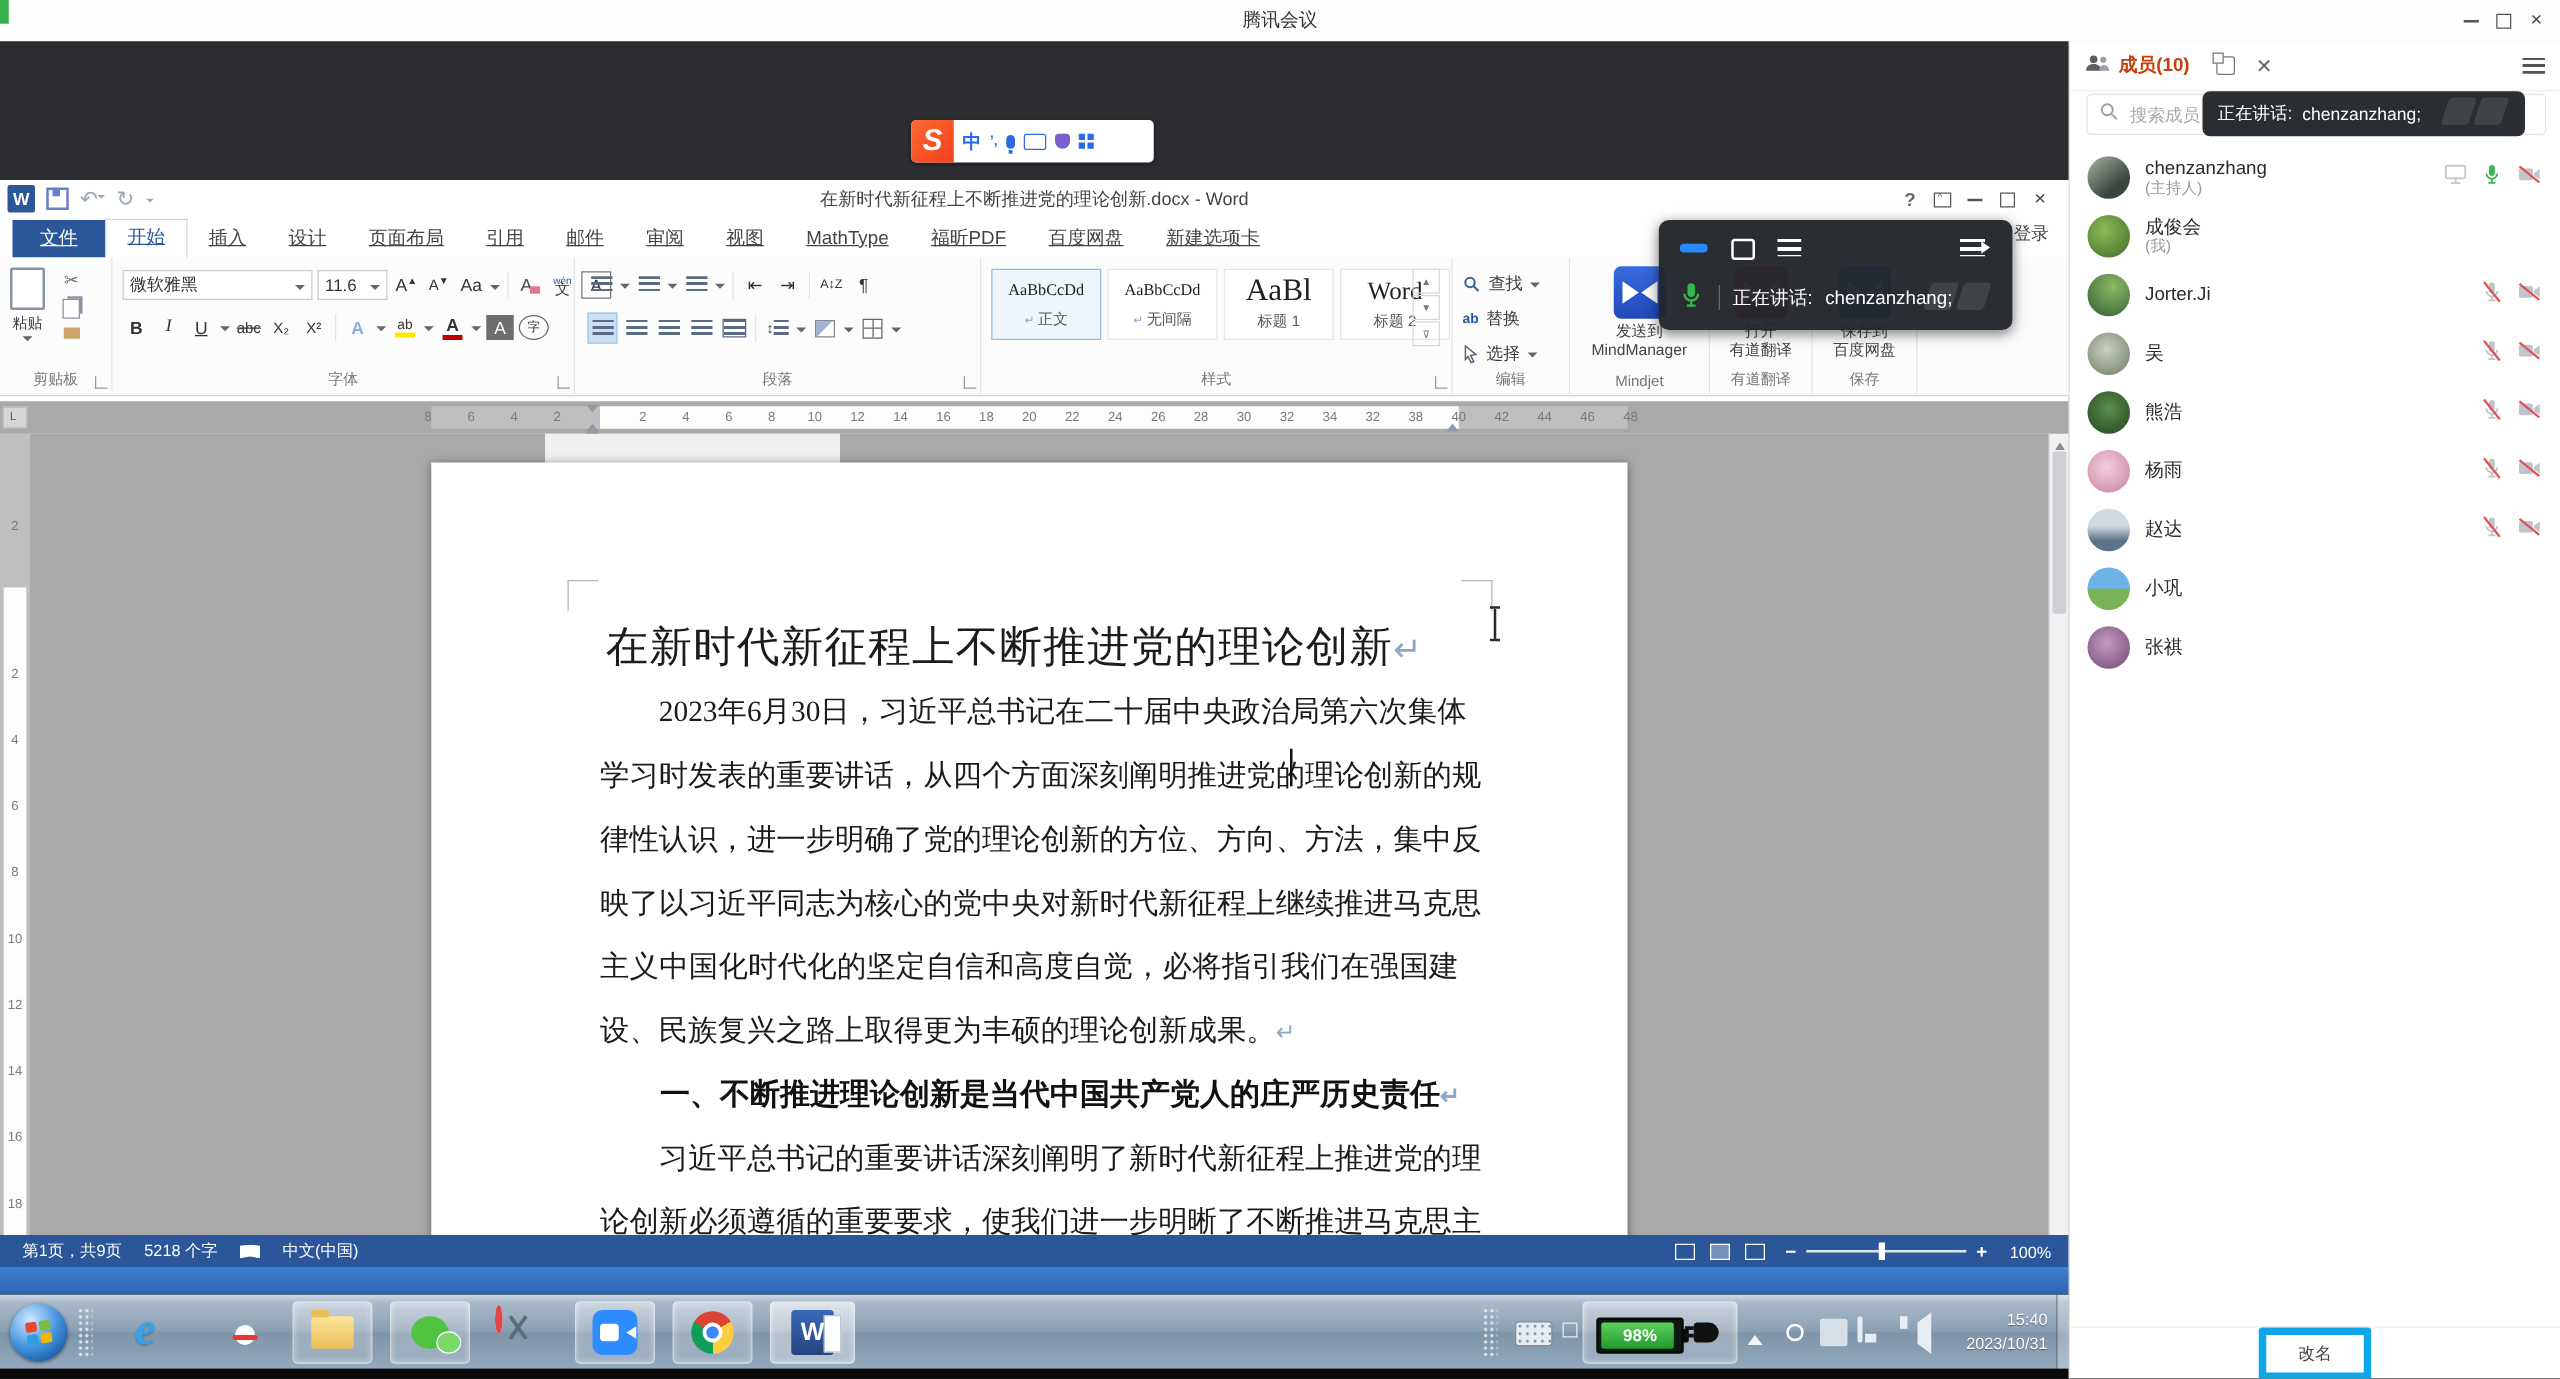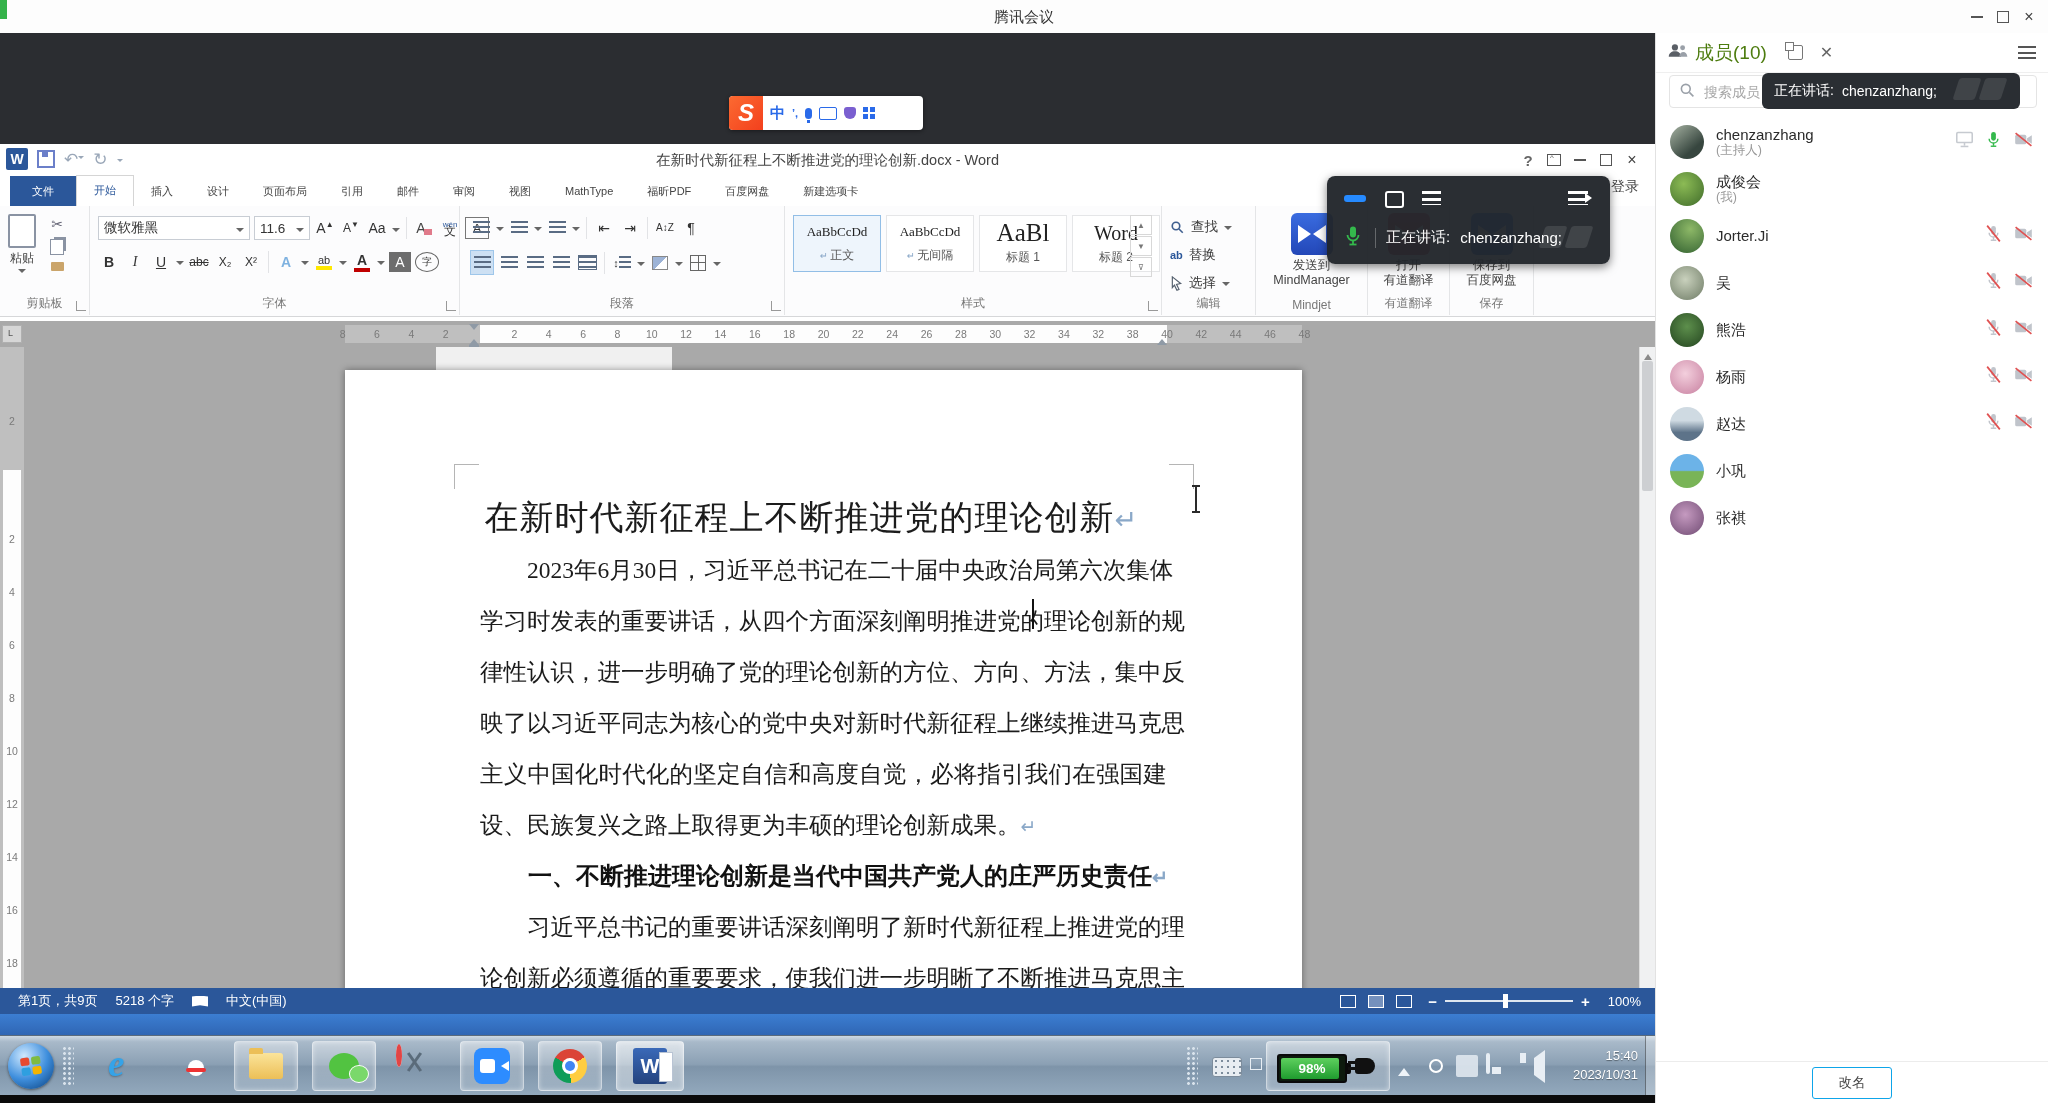--- a/index.html
+++ b/index.html
@@ -42,21 +42,21 @@
   .floppy:after{content:"";position:absolute;left:3px;top:0;width:6px;height:5px;background:#6b7fc9;}
   .undo,.redo{color:#9aa7b8;font-size:17px;line-height:1;}
   .tinycar{border:3.5px solid transparent;border-top-color:#9aa7b8;margin-top:5px;}
   .wctl{display:flex;}
   .wctl .winbtn{height:28px;}
   .help-q{font-size:15px;color:#666;font-weight:bold;}
   .ribopt{width:12px;height:10px;border:1.5px solid #555;position:relative;}
   .ribopt:after{content:"^";position:absolute;left:2px;top:-2px;font-size:8px;color:#555;}
   
   .rtabs{left:0;top:32px;width:1655px;height:30px;background:#fff;display:flex;align-items:flex-end;padding-left:10px;box-sizing:border-box;}
-  .rtab{padding:0 17px;height:30px;line-height:30px;font-size:11px;color:#444;}
+  .rtab{padding:0 17px;height:30px;line-height:30px;font-size:15px;color:#444;text-decoration:underline;}
   .rtab.file{background:#2b579a;color:#fff;padding:0 22px;}
   .rtab.active{background:#fff;color:#2b579a;border:1px solid #d5d5d5;border-bottom:none;line-height:28px;}
   .signin{position:absolute;right:16px;top:34px;font-size:14px;color:#444;}
   
   .ribbon{left:0;top:62px;width:1655px;height:110px;background:#fcfcfd;border-bottom:1px solid #d6d7d9;}
   .grp{position:absolute;top:0;height:109px;border-right:1px solid #e4e5e7;box-sizing:border-box;}
   .grp-label{position:absolute;bottom:3px;left:0;width:100%;text-align:center;font-size:12px;color:#777;}
   .dlg{position:absolute;right:3px;bottom:4px;width:9px;height:9px;border-left:1px solid #999;border-bottom:1px solid #999;}
   .row{position:absolute;display:flex;align-items:center;gap:4px;}
   .combo{display:flex;align-items:center;justify-content:space-between;background:#fff;border:1px solid #c8cdd4;
@@ -180,21 +180,21 @@
   .ft-row2{position:absolute;left:14px;top:48px;display:flex;align-items:center;gap:10px;color:#fff;font-size:15px;}
   .ft-div{width:1px;height:20px;background:rgba(255,255,255,.28);}
   .wm{position:absolute;right:12px;top:50px;width:56px;height:26px;opacity:.1;}
   .wm span{position:absolute;width:22px;height:22px;background:#fff;transform:skewX(-18deg);border-radius:3px;}
   
   .speak2{left:1762px;top:73px;width:258px;height:36px;background:rgba(33,37,43,.96);border-radius:6px;z-index:60;
           display:flex;align-items:center;gap:8px;padding:0 12px;box-sizing:border-box;color:#fff;font-size:14px;}
   
   .panel{left:1655px;top:33px;width:393px;height:1070px;background:#fff;border-left:1px solid #e2e2e2;box-sizing:border-box;}
   .p-head{position:absolute;left:0;top:0;width:100%;height:40px;border-bottom:1px solid #efefef;display:flex;align-items:center;padding:0 12px;box-sizing:border-box;gap:7px;}
-  .p-title{font-size:19px;color:#4d7c0f;font-weight:400;}
+  .p-title{font-size:15px;color:#c2410c;font-weight:700;}
   .popout{width:13px;height:13px;border:1.5px solid #777;border-radius:2px;position:relative;margin-left:14px;}
   .popout:after{content:"";position:absolute;left:-4px;top:-4px;width:7px;height:7px;background:#fff;border:1.5px solid #777;}
   .p-x{font-size:16px;color:#666;margin-left:10px;}
   .hamb{margin-left:auto;width:18px;height:13px;background:repeating-linear-gradient(#555 0 2px,transparent 2px 5.5px);}
   .searchbox{position:absolute;left:13px;top:42px;width:368px;height:33px;border:1px solid #e4e4e4;border-radius:4px;background:#fff;
              display:flex;align-items:center;padding:0 9px;gap:7px;box-sizing:border-box;}
   .searchbox input{border:none;outline:none;font-size:14px;color:#333;width:100%;font-family:"Liberation Sans",sans-serif;}
   .searchbox input::placeholder{color:#a8a8a8;}
   .mlist{position:absolute;left:0;top:85px;width:100%;}
   .mrow{position:relative;height:47px;display:flex;align-items:center;padding:0 14px;box-sizing:border-box;}
@@ -206,21 +206,21 @@
   .av-landscape{background:linear-gradient(140deg,#a8b4a4,#37463f 70%);}
   .av-leaves{background:radial-gradient(circle at 60% 30%,#8db867,#2f5e2f);}
   .av-portrait{background:linear-gradient(#c3ced8 45%,#45525f 45%);}
   .av-cat{background:radial-gradient(circle at 45% 40%,#c9d1bd,#6d7a64);}
   .av-plants{background:radial-gradient(circle at 50% 40%,#5d8f4c,#23441f);}
   .av-flowers{background:radial-gradient(circle at 45% 40%,#f3cfdd,#c77f9f);}
   .av-mountains{background:linear-gradient(#cfdae2 40%,#5d7389 75%);}
   .av-field{background:linear-gradient(#6cb3e8 48%,#79b457 52%);}
   .av-violet{background:radial-gradient(circle at 45% 40%,#c59ac0,#6f4a72);}
   .p-foot{position:absolute;left:0;bottom:0;width:100%;height:41px;border-top:1px solid #ececec;display:flex;align-items:center;justify-content:center;}
-  .rename{width:78px;height:30px;border:1px solid #0ea5e9;border-radius:3px;background:#fff;font-size:13.5px;color:#444;
+  .rename{width:78px;height:30px;border:6px solid #0ea5e9;border-radius:3px;background:#fff;font-size:13.5px;color:#444;
           display:flex;align-items:center;justify-content:center;}
   
   .ibeam{position:absolute;width:2px;height:24px;background:#2a2a2a;z-index:80;}
   .ibeam:before,.ibeam:after{content:"";position:absolute;left:-3px;width:8px;height:2px;background:#2a2a2a;}
   .ibeam:before{top:-2px;}.ibeam:after{bottom:-2px;}
 </style>
 </head>
 <body>
 
 <div class="root">

